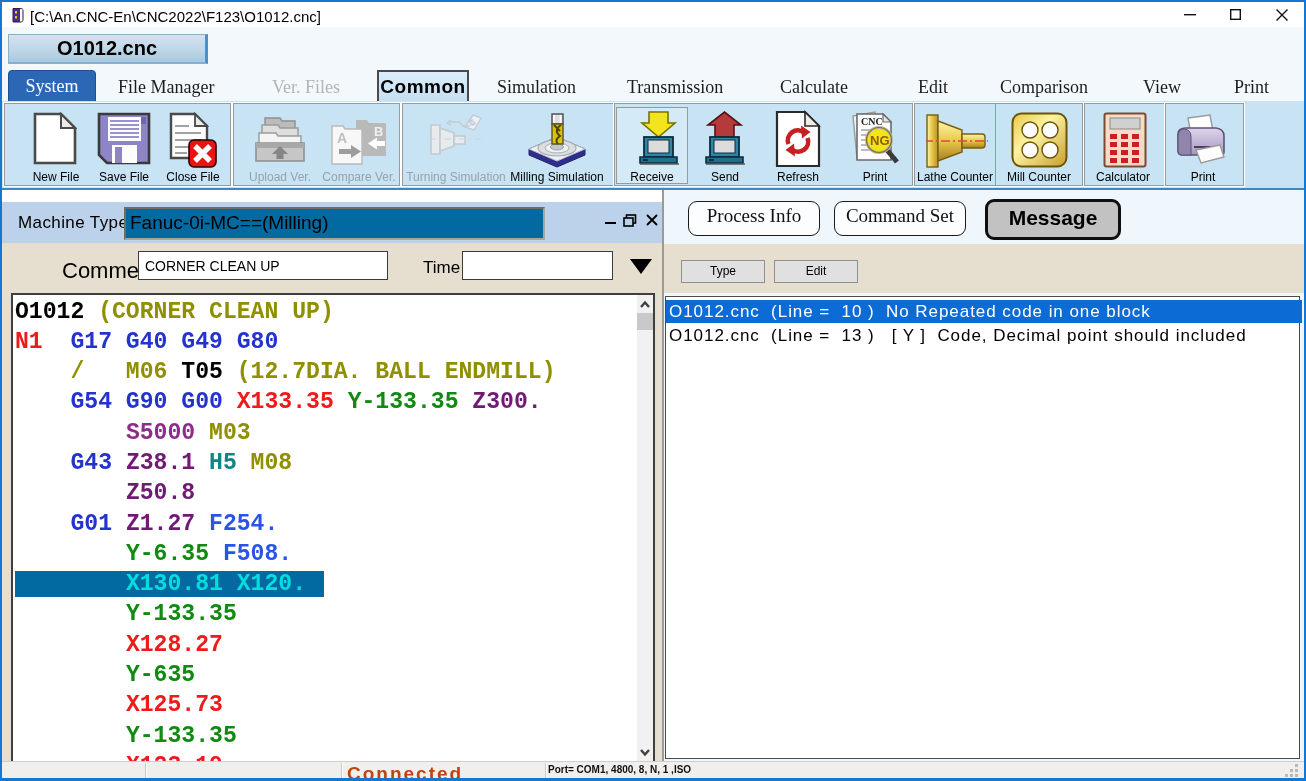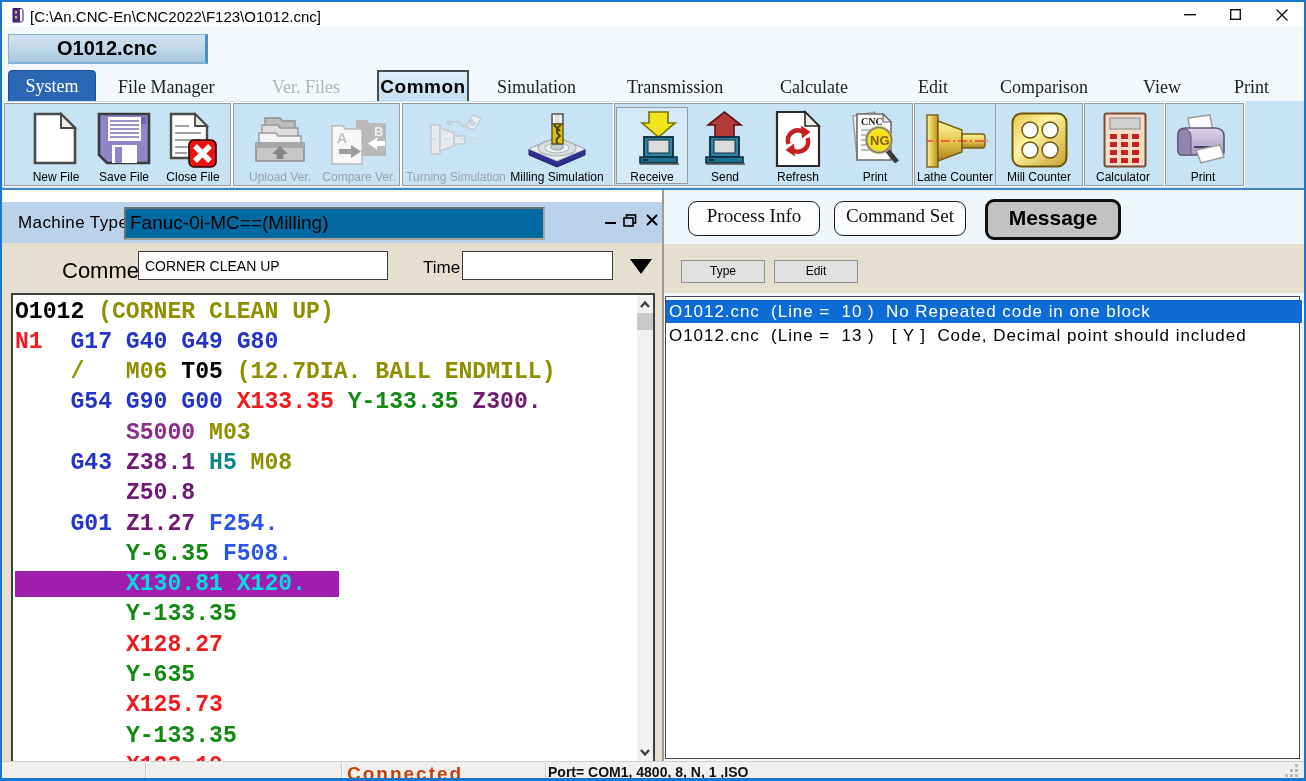--- a/index.html
+++ b/index.html
@@ -47,21 +47,21 @@
   .rtab{position:absolute;top:11px;height:33px;background:#fbfdfe;border:1.5px solid #1a1a1a;border-radius:9px;font-family:"Liberation Serif",serif;font-size:19px;color:#111;text-align:center;}
   #msgtab{position:absolute;left:321px;top:9px;width:130px;height:35px;background:#c2c2c2;border:3px solid #0f0f0f;border-radius:9px;}
   #msgtab span{position:absolute;width:100%;top:4px;text-align:center;font-weight:bold;font-size:21px;color:#000;}
   #rbeige{position:absolute;left:0;top:54px;width:641px;height:49px;background:#e6dfcf;}
   .rbtn{position:absolute;top:16px;width:82px;height:21px;background:#e0e0e0;border:1px solid #8f8f8f;text-align:center;font-size:12px;color:#000;line-height:21px;}
   #msglist{position:absolute;left:1px;top:106px;width:633px;height:461px;background:#fff;border:1px solid #4a4a4a;}
   #msgrow1{position:absolute;left:0;top:3px;width:633px;height:23px;background:#0d6bd5;color:#fff;font-size:17px;line-height:23px;white-space:pre;letter-spacing:0.95px;padding-left:3px;}
   #msgrow2{position:absolute;left:0;top:27px;width:633px;height:23px;color:#000;font-size:17px;line-height:23px;white-space:pre;letter-spacing:0.95px;padding-left:3px;}
   
   .cO{color:#000}.cCm{color:#8f8f00}.cN{color:#ef1a1a}.cG{color:#2333cc}.cX{color:#ef1a1a}.cY{color:#108a10}.cZ{color:#701a75}.cS{color:#8c2d8c}.cH{color:#0e8686}.cF{color:#2a55e4}
-  .hl{background:#a21caf;color:#00dede;padding-right:19px;}
+  .hl{background:#0369a1;color:#00dede;padding-right:4px;}
 </style>
 </head>
 <body>
 <div id="frame"></div>
 <div id="win">
   <div id="titlebar">
     <svg class="abs" style="left:8px;top:5px" width="15" height="16" viewBox="0 0 15 16">
       <path d="M3,1.5 H11 Q13,1.5 13,3.5 V13 Q13,15 11,15 H3 Z" fill="#4b2d8f" stroke="#2a1a55" stroke-width="1"></path>
       <path d="M10,2 L12.5,2 L12.5,14.5 L10,14.5" fill="#fff" stroke="#888" stroke-width="0.6"></path>
       <rect x="5" y="4" width="2" height="2.5" fill="#f0c020"></rect>
@@ -380,21 +380,21 @@
     <div id="msglist">
       <div id="msgrow1">O1012.cnc  (Line =  10 )  No Repeated code in one block</div>
       <div id="msgrow2">O1012.cnc  (Line =  13 )   [ Y ]  Code, Decimal point should included</div>
     </div>
   </div>
   <div id="statusbar">
     <div class="sep" style="left:143px"></div>
     <div class="sep" style="left:339px"></div>
     <div class="sep" style="left:543px"></div>
     <div class="abs" style="left:345px;top:1px;font-size:19px;font-weight:bold;letter-spacing:2px;color:#c2410c">Connected</div>
-    <div class="abs" style="left:546px;top:2px;font-size:14px;font-weight:bold;color:#111">Port= COM1, 4800, 8, N, 1 ,ISO</div>
+    <div class="abs" style="left:546px;top:2px;font-size:10px;font-weight:bold;color:#111">Port= COM1, 4800, 8, N, 1 ,ISO</div>
     <svg class="abs" style="left:1283px;top:2px" width="14" height="14">
       <g fill="#b9b9b9">
           <rect x="10" y="0" width="3" height="3"></rect>
           <rect x="5" y="5" width="3" height="3"></rect>
           <rect x="10" y="5" width="3" height="3"></rect>
           <rect x="0" y="10" width="3" height="3"></rect>
           <rect x="5" y="10" width="3" height="3"></rect>
           <rect x="10" y="10" width="3" height="3"></rect>
         </g>
     </svg>

